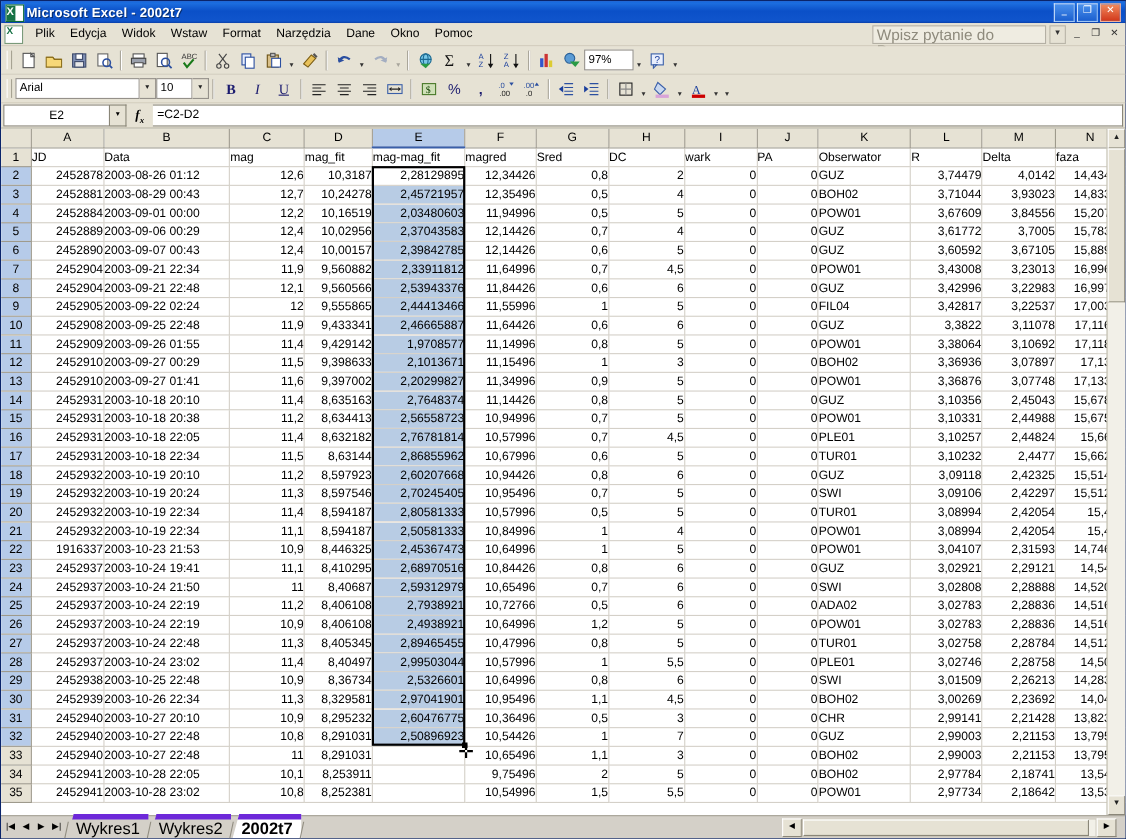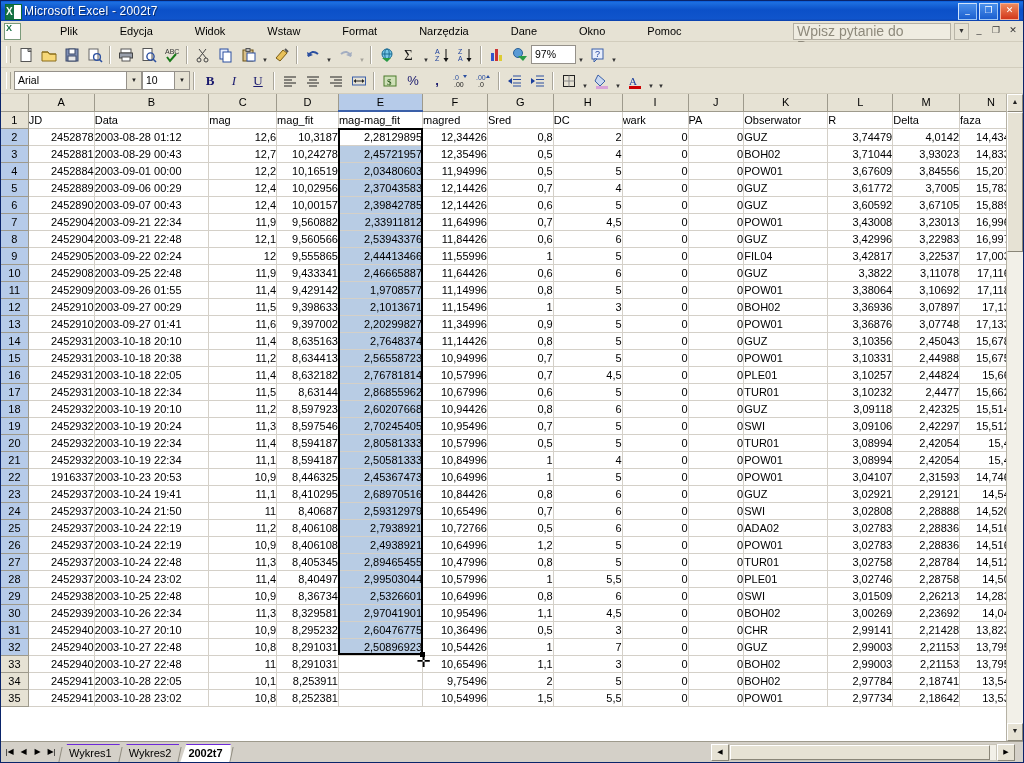--- a/index.html
+++ b/index.html
@@ -14,31 +14,31 @@
 
   
   .titlebar{height:20px;flex:0 0 20px;display:flex;align-items:center;
     background:linear-gradient(180deg,#0a5ad6 0%,#1d6fe0 8%,#0b50c8 45%,#1055cc 90%,#0a3ea8 100%);
     color:#fff;padding:0 2px;}
   .tb-icon{width:16px;height:15px;margin:0 3px 0 2px;position:relative;flex:0 0 16px;}
   .xl-logo{width:15px;height:14px;background:#fff;border:1px solid #0b6b35;position:relative;overflow:hidden;}
   .xl-logo:before{content:"";position:absolute;left:0;top:0;width:8px;height:14px;background:#177245;}
   .xl-logo:after{content:"X";position:absolute;left:0px;top:-1px;color:#fff;font-size:10px;font-weight:bold;
      font-family:"Liberation Sans",sans-serif;line-height:15px;}
-  .tb-title{font-size:12px;font-weight:normal;letter-spacing:.2px;text-shadow:1px 1px 0 rgba(0,0,0,.45);text-align:center;}
+  .tb-title{font-size:12px;font-weight:bold;letter-spacing:.2px;text-shadow:1px 1px 0 rgba(0,0,0,.45);text-align:center;}
   .tb-spacer{flex:1;}
   .tb-btns{display:flex;gap:2px;padding-right:2px;}
   .tbb{width:17px;height:15px;border:1px solid #9ec6f5;border-top-color:#cfe2fb;border-left-color:#cfe2fb;
        background:linear-gradient(180deg,#4b91ec,#1b5fcf);color:#fff;font-size:9px;line-height:13px;
        text-align:center;font-family:"DejaVu Sans",sans-serif;}
   .tbb.close{background:linear-gradient(180deg,#f08a5d,#d2381a);border-color:#f3b19a;}
 
   
   .menubar{height:20px;flex:0 0 20px;display:flex;align-items:center;background:#e6e2d4;
-           border-bottom:1px solid #d2cdbd;gap:28px;}
+           border-bottom:1px solid #d2cdbd;}
   .menu-doc-icon{width:15px;height:15px;margin:0 4px 0 3px;background:#fff;border:1px solid #7a9a7a;position:relative;}
   .menu-doc-icon:after{content:"X";position:absolute;left:1px;top:-1px;font-size:9px;color:#177245;font-weight:bold;}
   .menu-item{padding:2px 7px;font-size:11px;color:#000;cursor:default;}
   .menu-right{margin-left:auto;display:flex;align-items:center;gap:3px;padding-right:3px;}
   .askbox{width:150px;height:15px;border:1px solid #b4b0a4;background:#efece1;color:#8e8a7c;
           font-size:14px;padding:0 3px;line-height:15px;}
   .askarrow{width:13px;height:15px;background:#e6e2d4;border:1px solid #b9b5a8;
             font-size:7px;text-align:center;line-height:14px;color:#333;}
   .mini-btn{width:14px;height:14px;font-size:9px;text-align:center;line-height:13px;color:#333;}
 
@@ -106,22 +106,22 @@
   .vs-thumb{height:138px;background:#e6e2d4;border:1px solid #fff;border-right-color:#8a8678;
             border-bottom-color:#8a8678;margin-top:0;}
   .vs-track{flex:1;background:#f2f0e8;}
 
   
   .tabbar{height:20px;flex:0 0 20px;display:flex;align-items:center;background:#d4d0c8;
           border-top:1px solid #9e9a8c;}
   .navbtns{display:flex;align-items:center;padding:0 2px;gap:1px;}
   .navb{width:13px;height:15px;font-size:8px;text-align:center;line-height:14px;color:#000;}
   .tabs{display:flex;align-items:flex-end;height:20px;}
-  .tab{height:17px;padding:0 8px;font-size:11px;line-height:17px;background:#d4d0c8;
-       border-top:1px solid #6d28d9;position:relative;color:#000;
+  .tab{height:17px;padding:0 8px;font-size:15px;line-height:17px;background:#d4d0c8;
+       border-top:5px solid #6d28d9;position:relative;color:#000;
        clip-path:polygon(6px 0,100% 0,100% 100%,0 100%);}
   .tab.active{background:#fff;font-weight:bold;}
   .tabsep{width:1px;height:15px;background:#908c80;transform:skewX(-12deg);}
   .hscroll{margin-left:auto;display:flex;align-items:center;height:16px;}
   .hs-btn{width:16px;height:15px;background:#e6e2d4;border:1px solid #fff;border-right-color:#8a8678;
           border-bottom-color:#8a8678;font-size:7px;text-align:center;line-height:13px;}
   .hs-track{width:266px;height:15px;background:#f2f0e8;border:1px solid #c8c4b8;}
   .hs-thumb{width:258px;height:13px;background:#e6e2d4;border:1px solid #fff;border-right-color:#8a8678;
             border-bottom-color:#8a8678;}
   .hs-pad{width:8px;}
@@ -434,20 +434,28 @@
     <div class="tbtn">
         <svg width="16" height="16">
           <text x="2" y="12" font-size="11" font-family="Liberation Serif" fill="#1b3f9c">A</text>
           <rect x="2" y="13" width="12" height="3" fill="#cc0000"></rect>
         </svg>
       </div>
     <div class="arrw">▼</div>
     <div class="arrw">▼</div>
   </div>
 
+  <div class="formulabar">
+    <div class="namebox">E2</div>
+    <div class="namearrow">▼</div>
+    <div class="fxgrp">
+      <span class="fx"><i>f</i><sub>x</sub></span>
+    </div>
+    <div class="fmlinput">=C2-D2</div>
+  </div>
 
   <div class="gridwrap">
     <table class="sheet">
       <colgroup>
         <col style="width:27px">
           <col style="width:65px">
           <col style="width:113px">
           <col style="width:67px">
         <col style="width:61px">
           <col style="width:83px">
@@ -494,21 +502,21 @@
             <td class="cell txt">wark</td>
             <td class="cell txt">PA</td>
             <td class="cell txt">Obserwator</td>
             <td class="cell txt">R</td>
             <td class="cell txt">Delta</td>
             <td class="cell txt">faza</td>
           </tr>
           <tr>
             <td class="rowhdr sel">2</td>
             <td class="cell num">2452878</td>
-            <td class="cell txt">2003-08-28 01:12</td>
+            <td class="cell txt">2003-08-26 01:12</td>
             <td class="cell num">12,6</td>
             <td class="cell num">10,3187</td>
             <td class="cell num selcol active">2,28129895</td>
             <td class="cell num">12,34426</td>
             <td class="cell num">0,8</td>
             <td class="cell num">2</td>
             <td class="cell num">0</td>
             <td class="cell num">0</td>
             <td class="cell txt">GUZ</td>
             <td class="cell num">3,74479</td>
@@ -834,21 +842,21 @@
             <td class="cell num">0</td>
             <td class="cell num">0</td>
             <td class="cell txt">POW01</td>
             <td class="cell num">3,08994</td>
             <td class="cell num">2,42054</td>
             <td class="cell num">15,497</td>
           </tr>
           <tr>
             <td class="rowhdr sel">22</td>
             <td class="cell num">1916337</td>
-            <td class="cell txt">2003-10-23 20:53</td>
+            <td class="cell txt">2003-10-23 21:53</td>
             <td class="cell num">10,9</td>
             <td class="cell num">8,446325</td>
             <td class="cell num selcol">2,45367473</td>
             <td class="cell num">10,64996</td>
             <td class="cell num">1</td>
             <td class="cell num">5</td>
             <td class="cell num">0</td>
             <td class="cell num">0</td>
             <td class="cell txt">POW01</td>
             <td class="cell num">3,04107</td>

